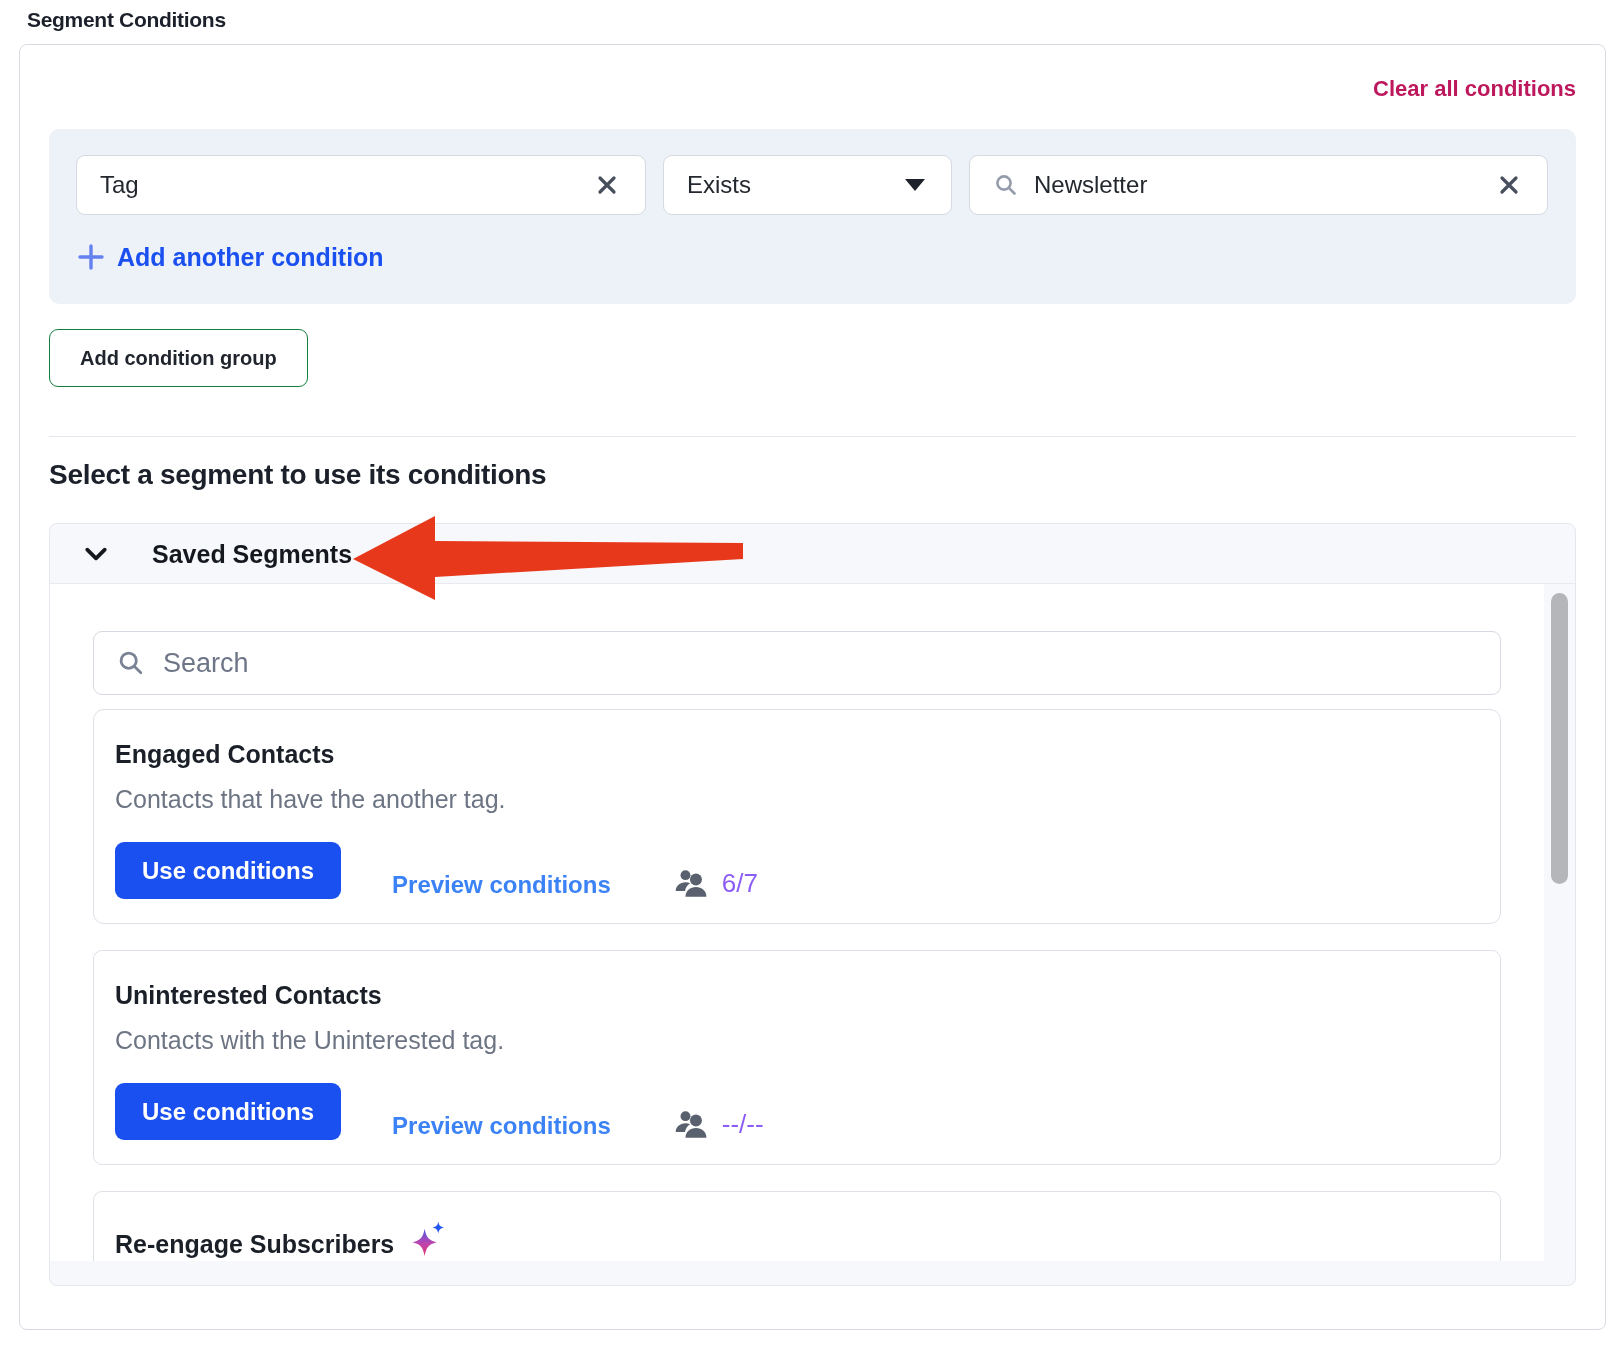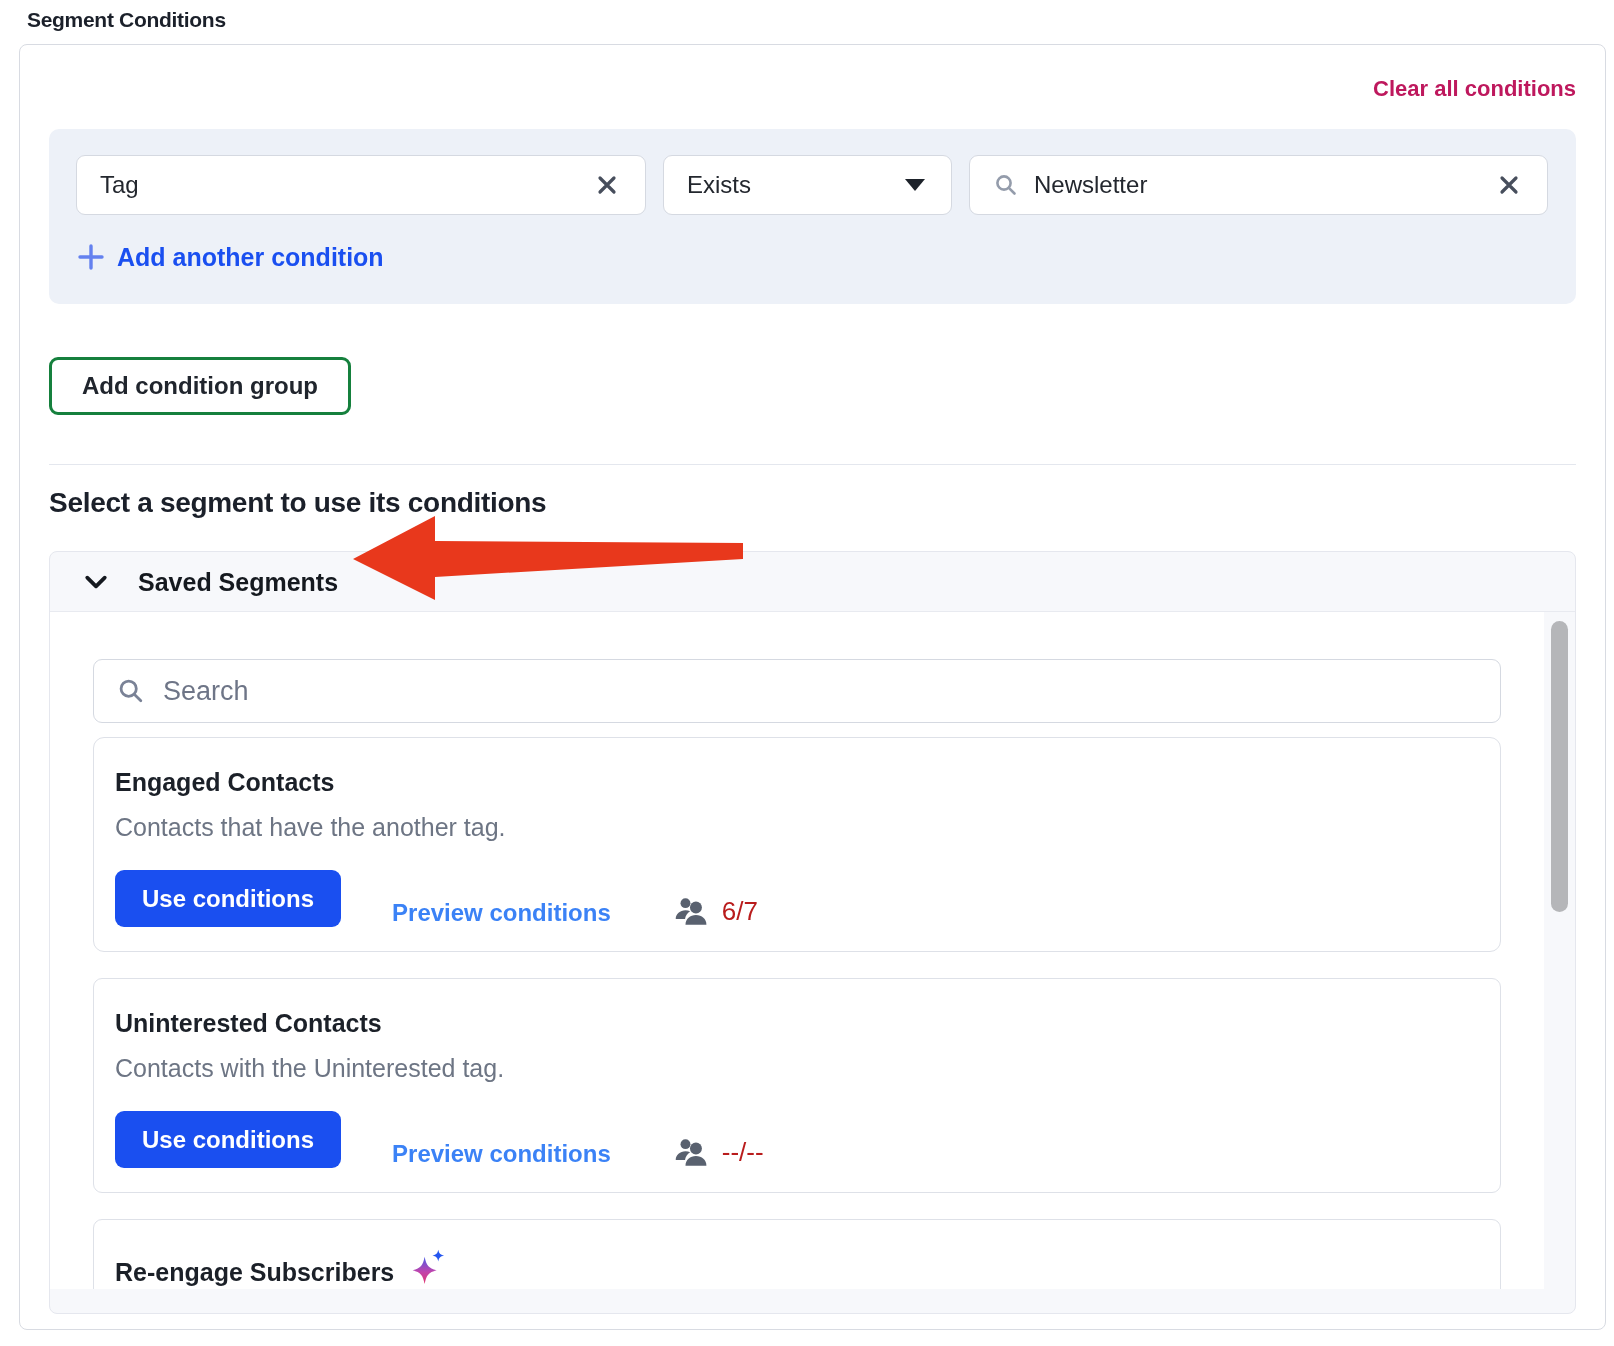--- a/index.html
+++ b/index.html
@@ -44,33 +44,33 @@
     width:0; height:0; margin-right:6px;
     border-left:10px solid transparent; border-right:10px solid transparent;
     border-top:12px solid #1d222a;
   }
   .add-cond{
     margin-top:27px; display:inline-flex; align-items:center; gap:11px; cursor:pointer;
   }
   .add-cond-label{ color:#1a4ff0; font-size:25px; font-weight:bold; }
   
   .add-group{
-    margin-top:53px; height:58px; padding:0 30px;
-    background:#fff; border:3px solid #15803d; border-radius:9px;
-    font-family:inherit; font-size:24px; font-weight:bold; color:#20252d; cursor:pointer;
+    margin-top:25px; height:58px; padding:0 30px;
+    background:#fff; border:1px solid #15803d; border-radius:9px;
+    font-family:inherit; font-size:20px; font-weight:bold; color:#20252d; cursor:pointer;
   }
   .divider{ margin-top:49px; border-top:1px solid #e4e7ee; }
   .select-heading{ margin-top:22px; font-size:28px; font-weight:bold; color:#1b202a; letter-spacing:-0.3px; }
   
   .saved{
     margin-top:32px; background:#f7f8fb; border:1px solid #e5e7ee; border-radius:8px;
     position:relative;
   }
   .saved-header{
-    display:flex; align-items:center; gap:27px; padding:15px 30px 14px 31px;
+    display:flex; align-items:center; gap:41px; padding:15px 30px 14px 31px;
     border-bottom:1px solid #e8eaf0; cursor:pointer; border-radius:8px 8px 0 0;
   }
   .saved-title{ font-size:25px; font-weight:bold; color:#15191f; }
   .saved-body{
     background:#fff; margin:0 31px 24px 0; height:677px; overflow:hidden;
     padding:0 43px; position:relative;
   }
   .scroll-thumb{
     position:absolute; right:7px; top:69px; width:17px; height:291px;
     background:#b5b6b9; border-radius:9px; cursor:pointer;
@@ -98,21 +98,21 @@
   .use-btn{
     height:57px; padding:0 27px; background:#1a4ff0; color:#fff; border:none;
     border-radius:9px; font-family:inherit; font-size:24px; font-weight:bold; cursor:pointer;
   }
   .preview-link{
     margin-left:51px; color:#3b82f6; font-size:24px; font-weight:bold;
     text-decoration:none; cursor:pointer;
   }
   .count{
     margin-left:62px; display:flex; align-items:center; gap:13px;
-    font-size:26px; color:#b91c1c;
+    font-size:26px; color:#8b5cf6;
   }
   .arrow-annotation{ position:absolute; left:347px; top:513px; pointer-events:none; z-index:6; }
   svg{ display:block; }
 </style>
 </head>
 <body>
 
 <div class="page-title">Segment Conditions</div>
 
 <div class="panel">

